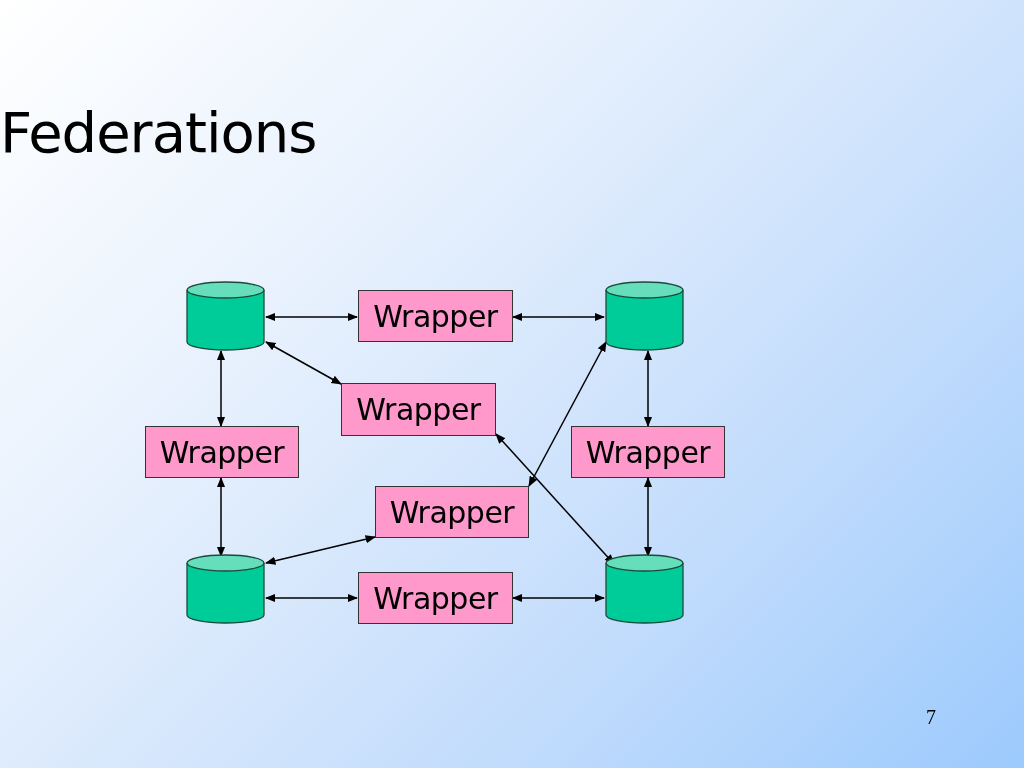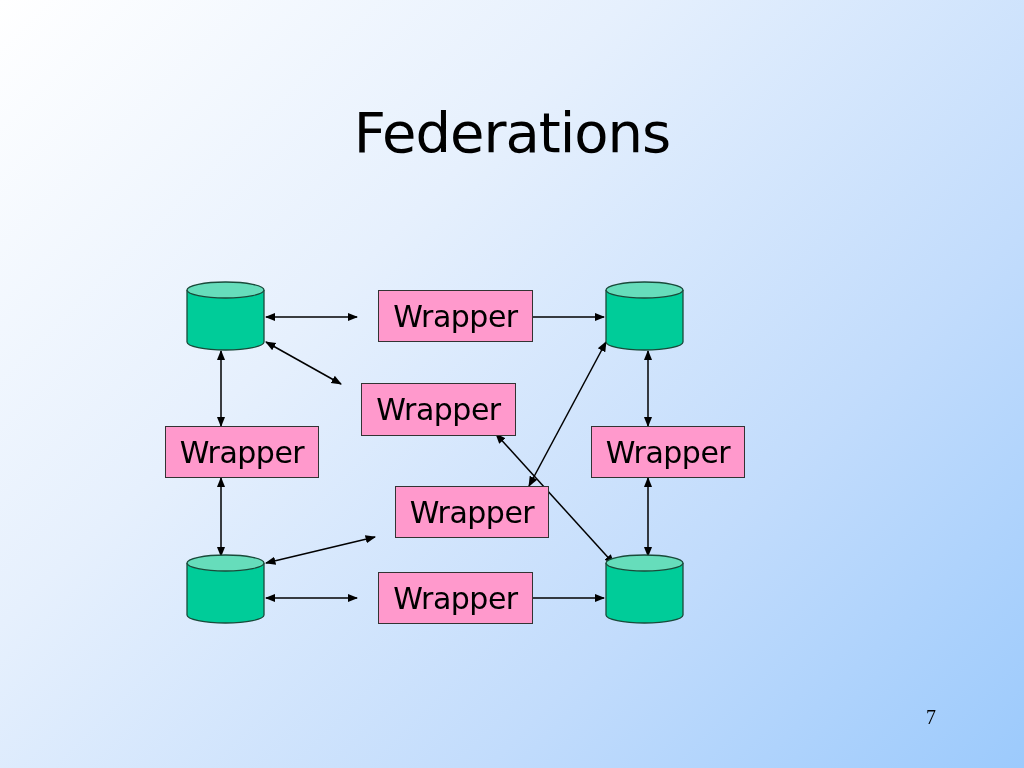--- a/index.html
+++ b/index.html
@@ -2,32 +2,32 @@
 <html><head>
 <meta charset="utf-8">
 <style>
   html, body { margin:0; padding:0; }
   body {
     width:1024px; height:768px; overflow:hidden; position:relative;
     background: linear-gradient(135deg, #ffffff 0%, #e6f0fd 35%, #c2dcfc 70%, #9ccafc 100%);
     font-family: "DejaVu Sans", sans-serif;
   }
   .title {
-    position:absolute; left:0; width:1024px; top:100px; text-align:center;
+    position:absolute; left:0; width:1024px; top:100px; text-align:left;
     font-size:56px; color:#000; letter-spacing:-1px;
   }
   .page-num {
     position:absolute; left:926px; top:706px; font-size:20px; color:#000;
     font-family: "Liberation Serif", serif;
   }
   svg.diagram { position:absolute; left:0; top:0; }
   .wrapper {
     position:absolute; background:#ff99cc; border:1.5px solid #333;
     box-sizing:border-box; display:flex; align-items:center; justify-content:center;
-    font-size:30px; color:#000; letter-spacing:-0.5px;margin-left:20px;
+    font-size:30px; color:#000; letter-spacing:-0.5px;
   }
 </style>
 </head>
 <body>
 
 <div class="title">Federations</div>
 
 <svg class="diagram" width="1024" height="768">
   <defs>
     <marker id="ah" viewBox="0 0 10 10" refX="9" refY="5" markerWidth="7" markerHeight="7" orient="auto-start-reverse">

